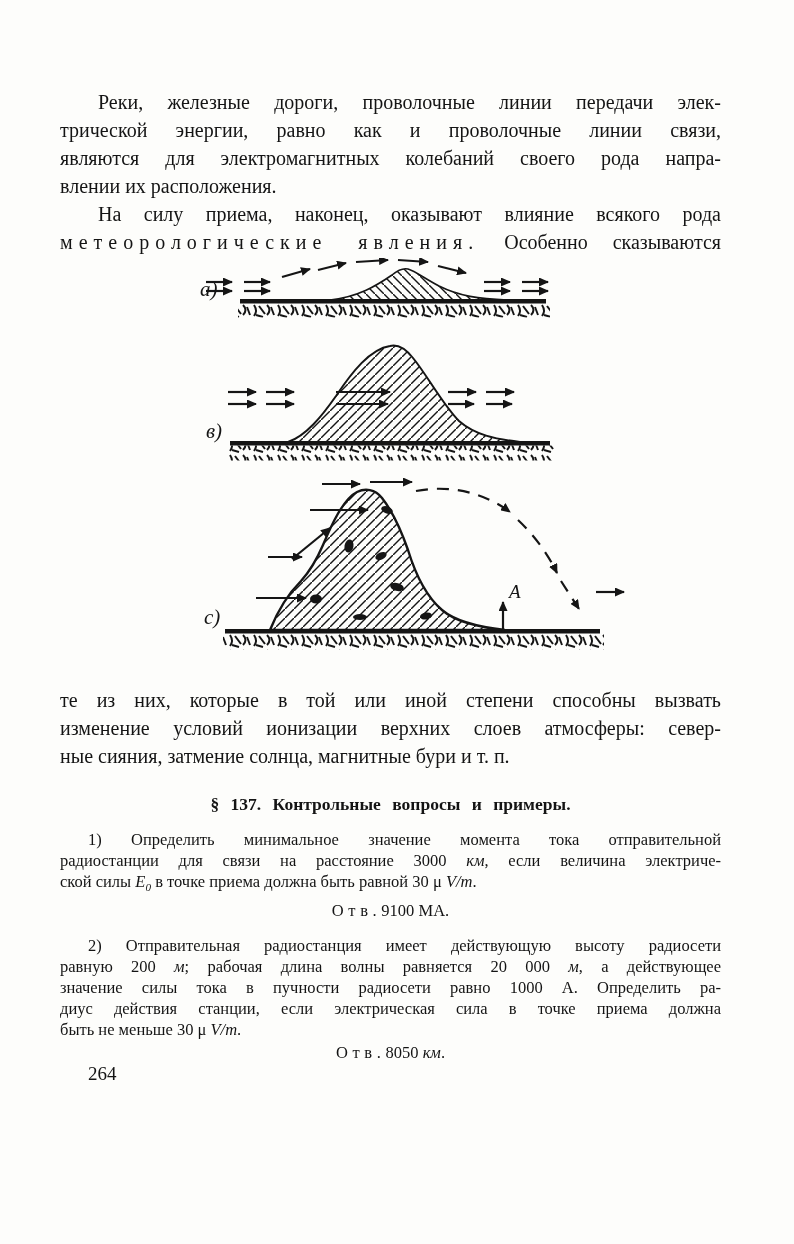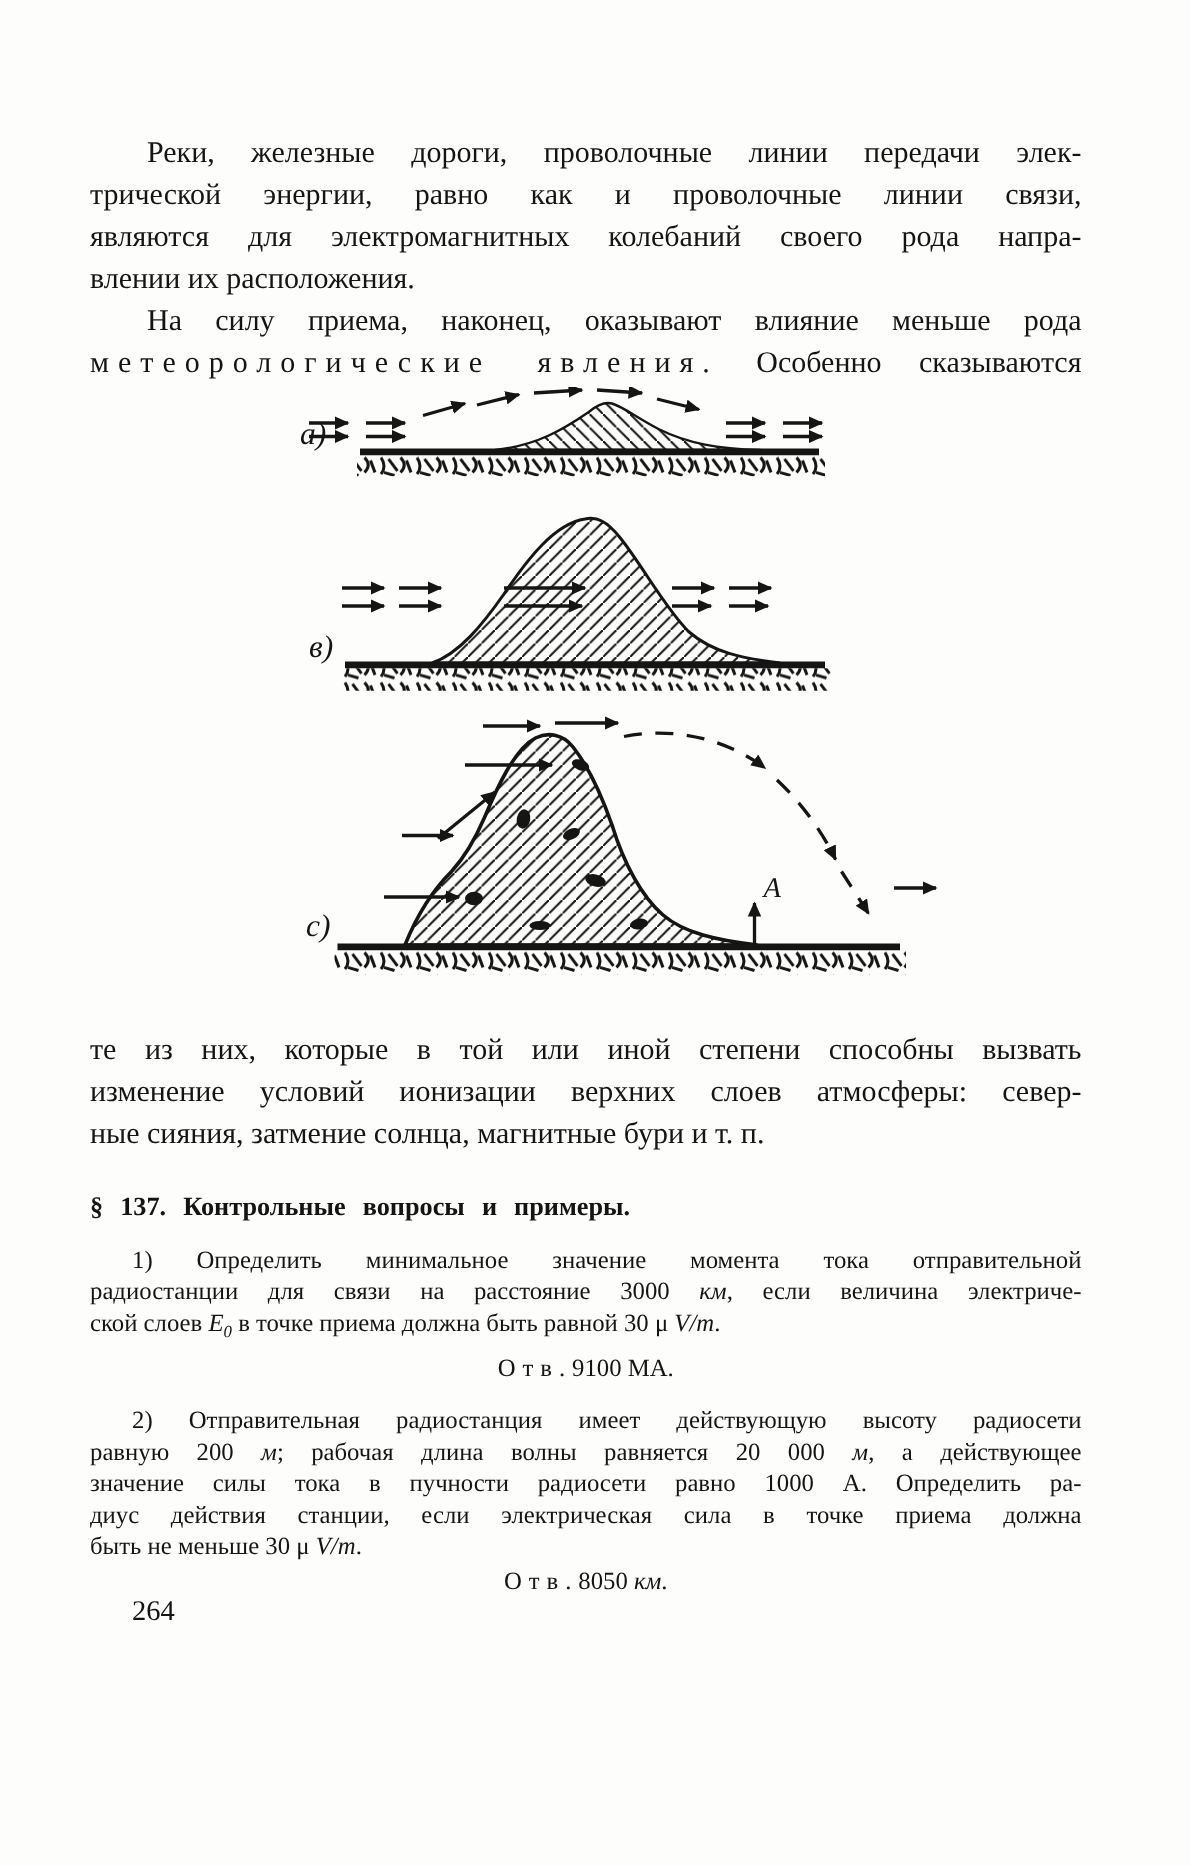--- a/index.html
+++ b/index.html
@@ -10,21 +10,21 @@
   .ln{display:block;text-align:justify;text-align-last:justify}
   .ln.end{text-align-last:left}
   .ind{text-indent:38px}
   .sp{letter-spacing:0.30em}
   .it{font-style:italic}
   sub{font-size:68%}
   figure{margin:2px 0 0 0}
   svg{display:block}
   .cap{text-align:center;font-size:18px;line-height:24px;margin-top:12px;letter-spacing:0.05em}
   .p3{margin-top:30px}
-  .head{font-weight:bold;font-size:17.5px;line-height:24px;margin:22px 0 0 0;word-spacing:7px}
+  .head{text-align:center;font-weight:bold;font-size:17.5px;line-height:24px;margin:22px 0 0 0;word-spacing:7px}
   .prob{font-size:16.5px;line-height:21px;margin-top:13px}
   .prob .ind{text-indent:28px}
   .prob2{margin-top:14px}
   .ans{text-align:center;font-size:16.5px;line-height:21px;margin-top:2px}
   .ans .sp{letter-spacing:0.28em}
   .ans .val{}
   .pageno{font-size:19px;padding-left:28px}
   .lbl{font-style:italic;font-size:21px;fill:#151515;font-family:"Liberation Serif",serif}
   .lblA{font-style:italic;font-size:19px;fill:#151515;font-family:"Liberation Serif",serif}
   .ar{stroke:#151515;stroke-width:2.2;marker-end:url(#ah)}
@@ -36,21 +36,21 @@
 <div class="page">
 
   <div class="bt">
     <span class="ln ind">Реки, железные дороги, проволочные линии передачи элек-</span>
     <span class="ln">трической энергии, равно как и проволочные линии связи,</span>
     <span class="ln">являются для электромагнитных колебаний своего рода напра-</span>
     <span class="ln end">влении их расположения.</span>
   </div>
 
   <div class="bt">
-    <span class="ln ind">На силу приема, наконец, оказывают влияние меньше рода</span>
+    <span class="ln ind">На силу приема, наконец, оказывают влияние всякого рода</span>
     <span class="ln"><span class="sp">метеорологические явления.</span><span> Особенно сказываются</span></span>
   </div>
 
   <figure>
     <svg width="680" height="398" viewBox="0 0 680 398">
       <defs>
         <marker id="ah" markerUnits="userSpaceOnUse" markerWidth="11" markerHeight="9" refX="9" refY="4.5" orient="auto">
           <path d="M0,0 L10,4.5 L0,9 Z" fill="#151515"></path>
         </marker>
         <pattern id="hA" width="9" height="9" patternUnits="userSpaceOnUse">
@@ -151,21 +151,21 @@
     <span class="ln">те из них, которые в той или иной степени способны вызвать</span>
     <span class="ln">изменение условий ионизации верхних слоев атмосферы: север-</span>
     <span class="ln end">ные сияния, затмение солнца, магнитные бури и т. п.</span>
   </div>
 
   <h2 class="head">§ 137. Контрольные вопросы и примеры.</h2>
 
   <div class="prob">
     <span class="ln ind">1) Определить минимальное значение момента тока отправительной</span>
     <span class="ln"><span>радиостанции для связи на расстояние 3000 </span><span class="it">км</span><span>, если величина электриче-</span></span>
-    <span class="ln end"><span>ской слоев </span><span class="it"><span>E</span><sub>0</sub></span><span> в точке приема должна быть равной 30 μ </span><span class="it">V/m</span><span>.</span></span>
+    <span class="ln end"><span>ской силы </span><span class="it"><span>E</span><sub>0</sub></span><span> в точке приема должна быть равной 30 μ </span><span class="it">V/m</span><span>.</span></span>
   </div>
 
   <div class="ans">
     <span class="sp">Отв.</span><span class="val">9100 МА.</span>
   </div>
 
   <div class="prob prob2">
     <span class="ln ind">2) Отправительная радиостанция имеет действующую высоту радиосети</span>
     <span class="ln"><span>равную 200 </span><span class="it">м</span><span>; рабочая длина волны равняется 20 000 </span><span class="it">м</span><span>, а действующее</span></span>
     <span class="ln">значение силы тока в пучности радиосети равно 1000 А. Определить ра-</span>

